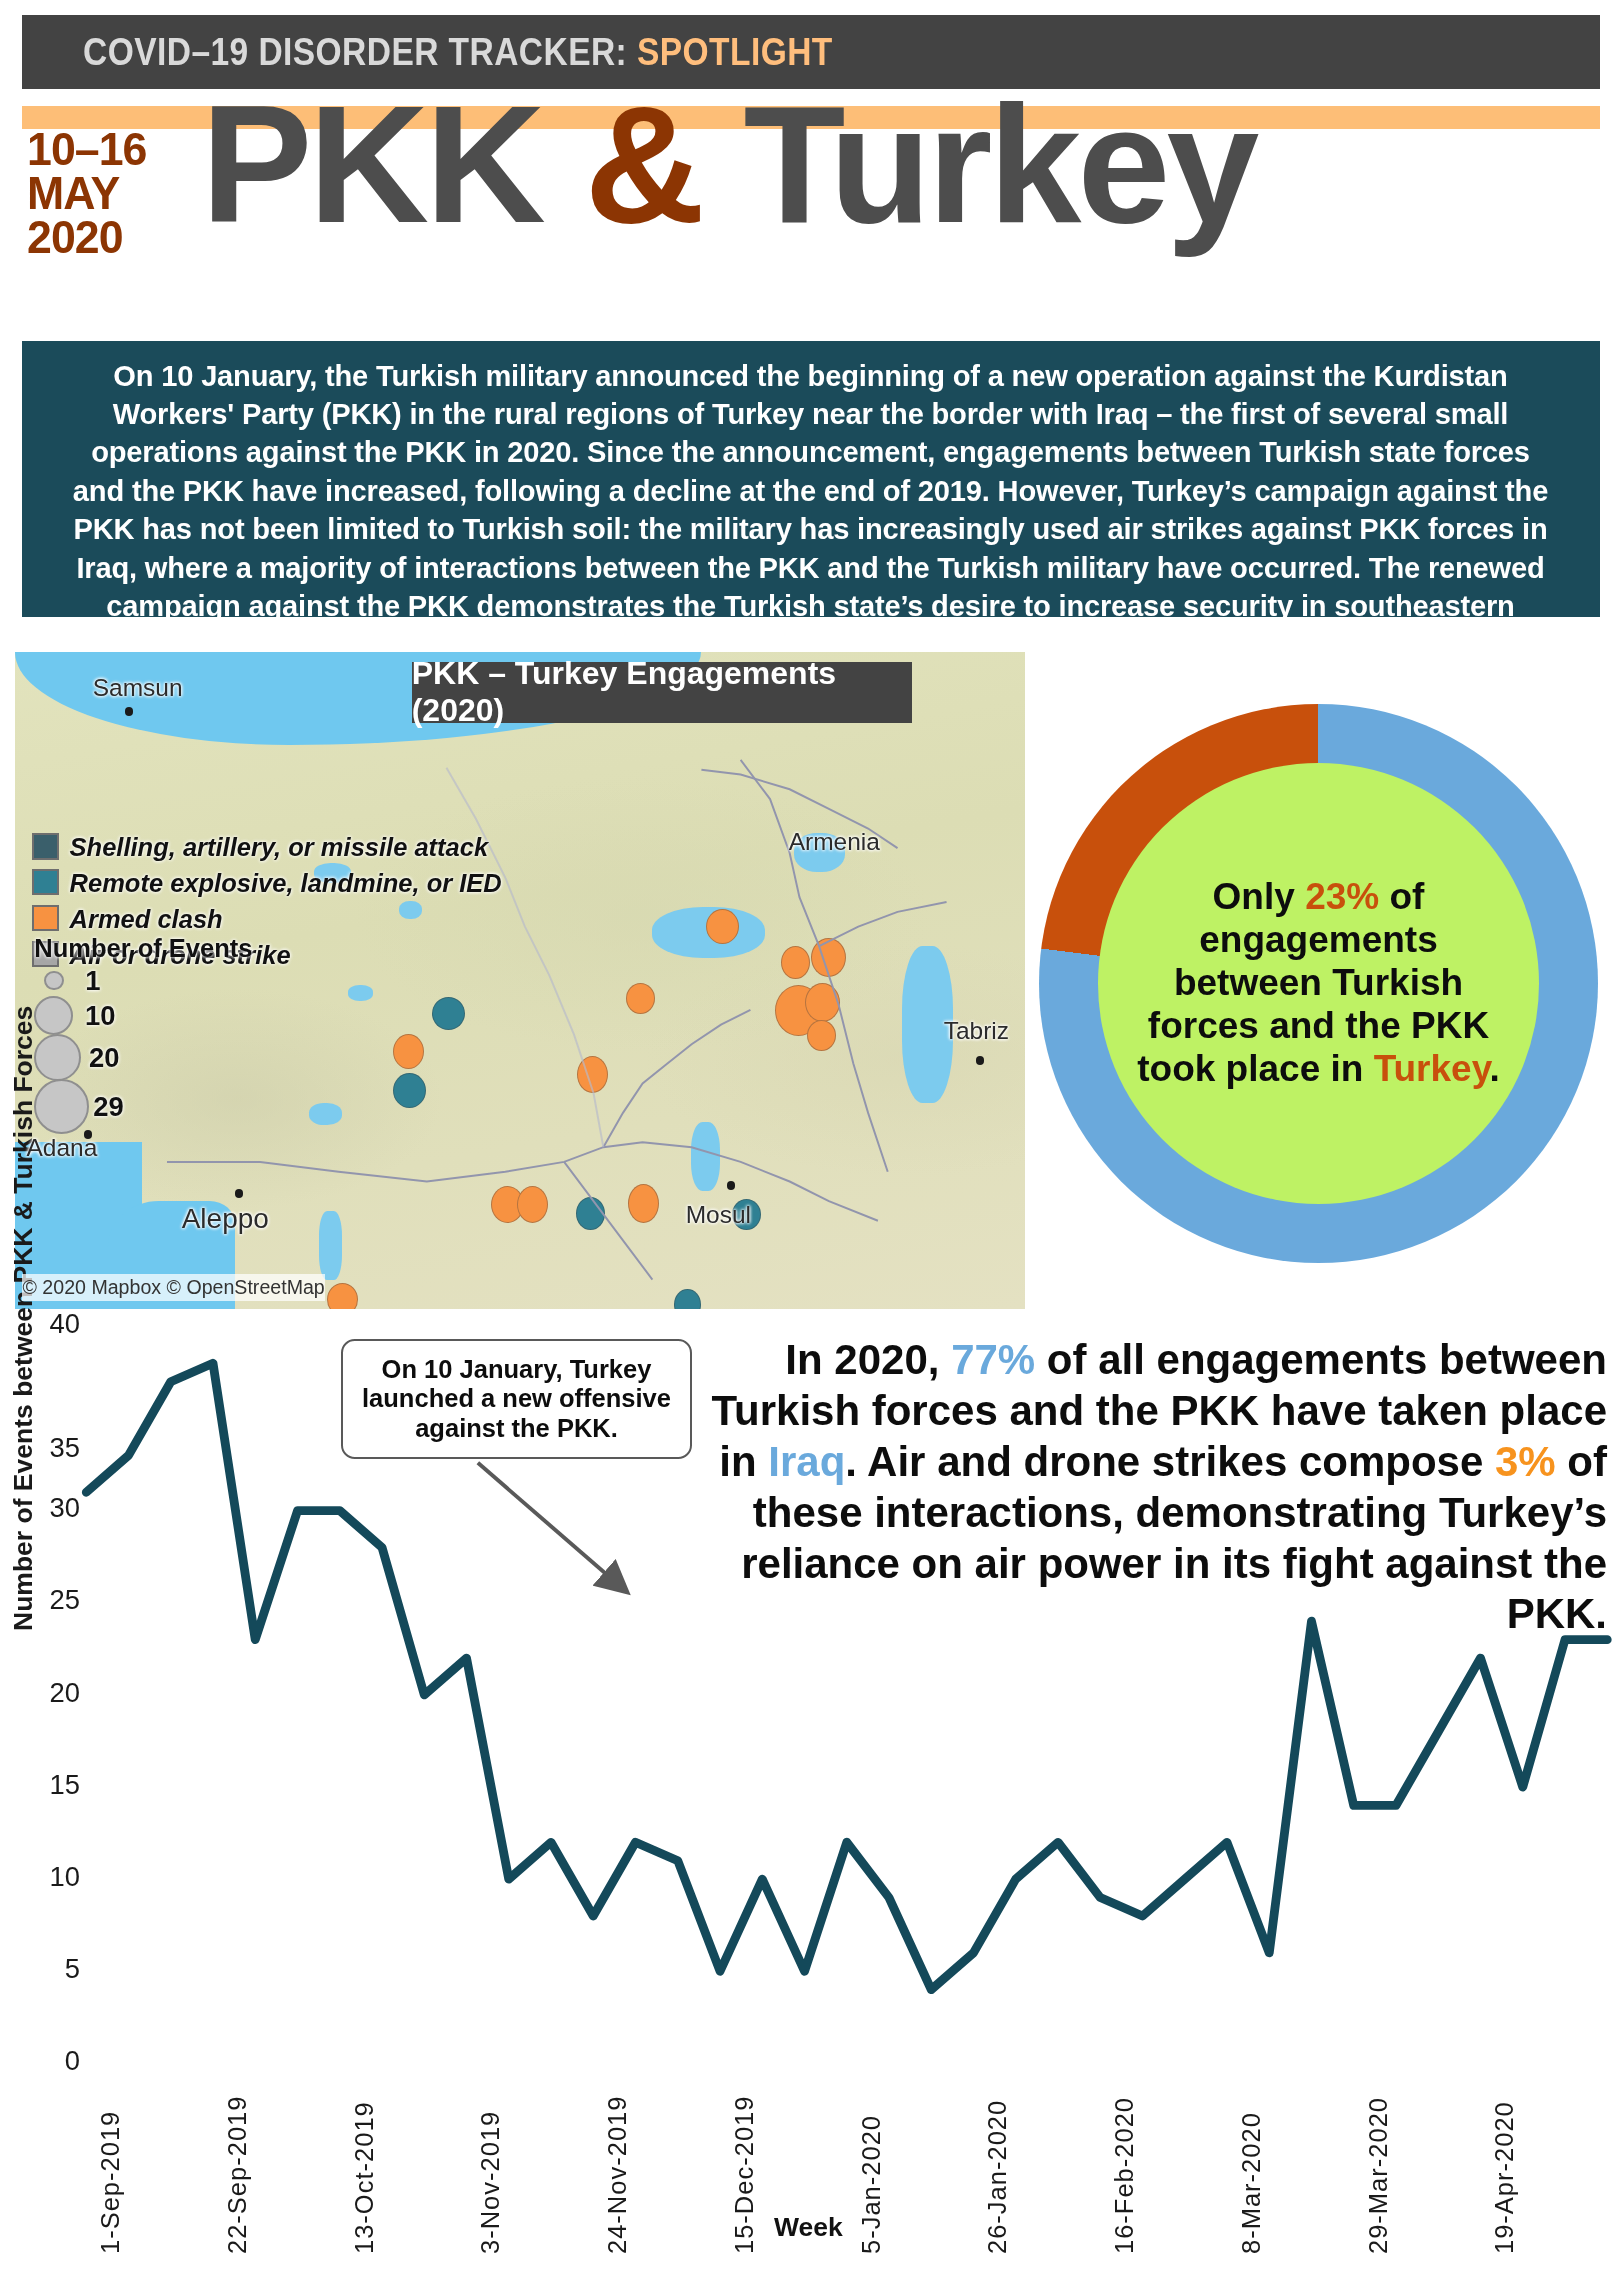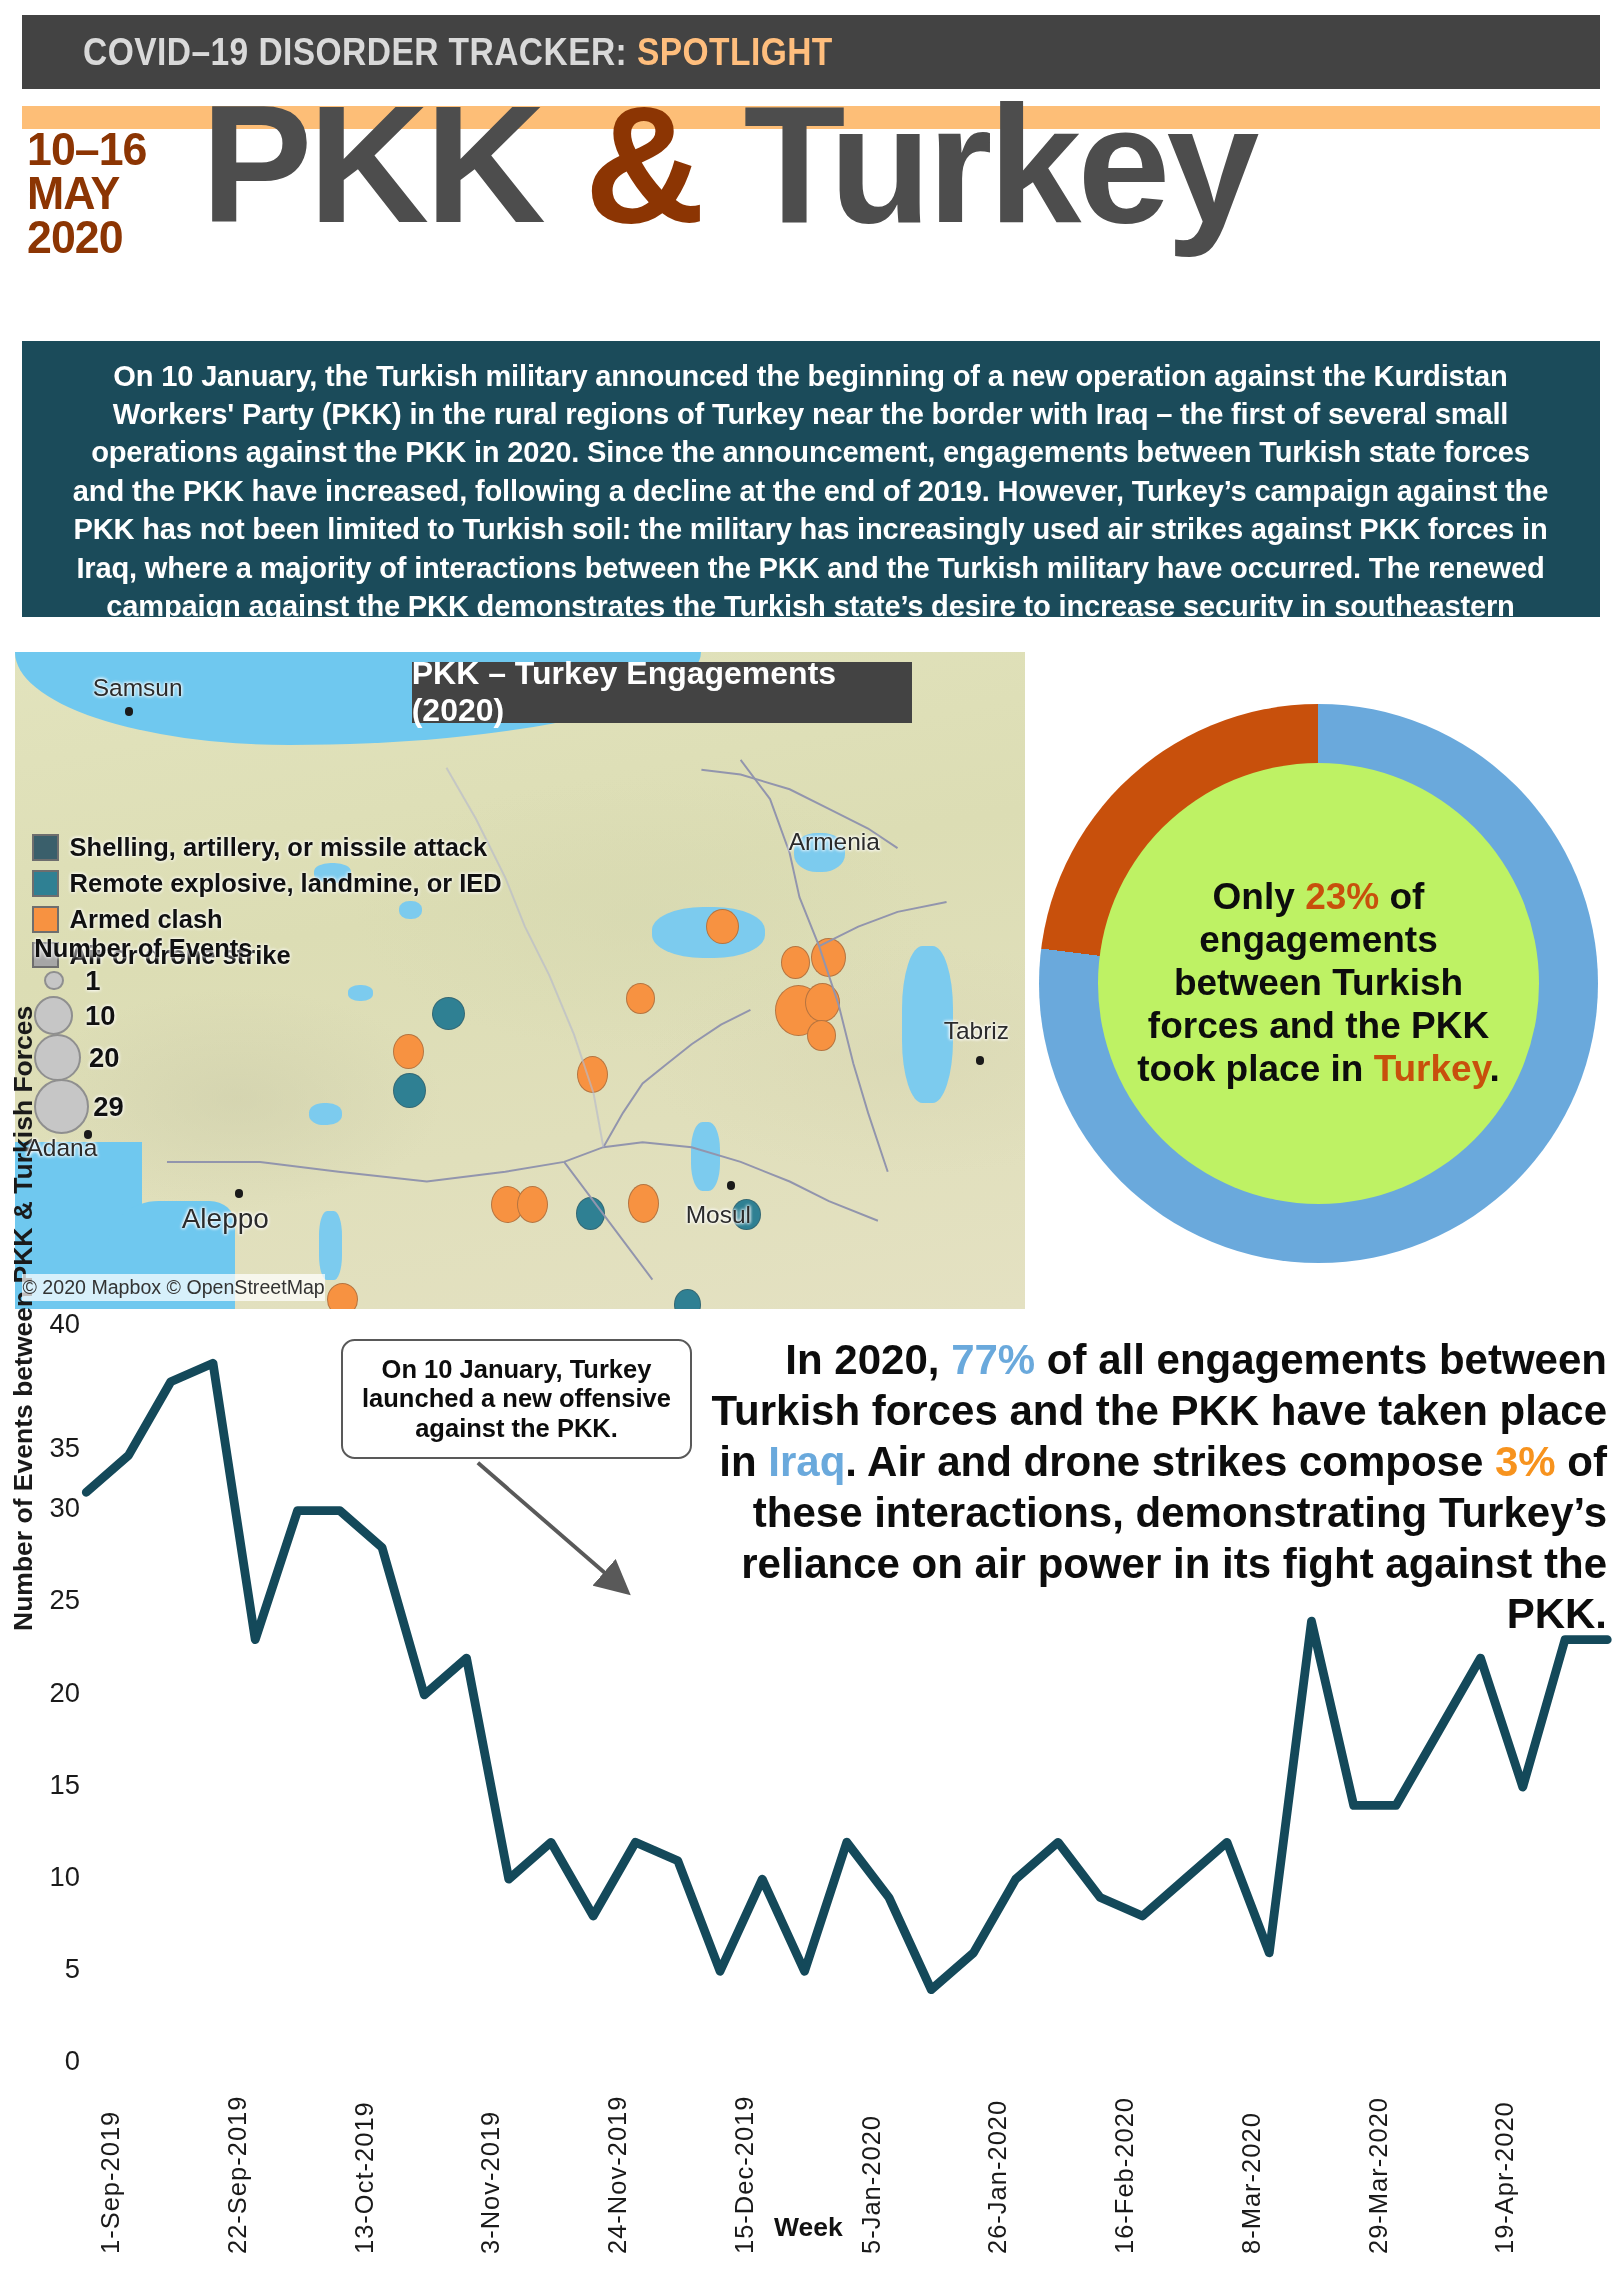--- a/index.html
+++ b/index.html
@@ -126,21 +126,21 @@
   }
   .city { position: absolute; color:#2b2b2b; font-size: 24.5px; white-space: nowrap; z-index: 12;
           text-shadow: 0 0 3.9px #fff, 0 0 3.9px #fff, 0 0 2.9px #fff; }
   .city-dot { position: absolute; width: 8.8px; height: 8.8px; background:#1a1a1a; border-radius:50%; z-index:12; }
 
   .legend {
     position: absolute;
     left: 17.6px; top: 181px;
     z-index: 15;
   }
-  .legend-row { display:flex; align-items:center; margin-bottom: 6.9px; }
+  .legend-row { display:flex; align-items:flex-start; margin-bottom: 6.9px; font-style: italic; }
   .swatch { width: 26.5px; height: 26.5px; border: 2px solid #6e6e6e; margin-right: 10.8px; }
   .legend-label {
     font-weight: bold; font-size: 25.5px; color:#111;
     font-family: "Liberation Sans", sans-serif;
     text-shadow: 0 0 3.9px #fff, 0 0 3.9px #fff;
   }
   .size-legend { position:absolute; left: 19.6px; top: 282px; z-index: 15; }
   .size-title { font-weight:bold; font-size:25.5px; color:#111; margin-bottom:2px;
       text-shadow: 0 0 3.9px #fff, 0 0 3.9px #fff; }
   .size-row { display:flex; align-items:center; height:31px; }

